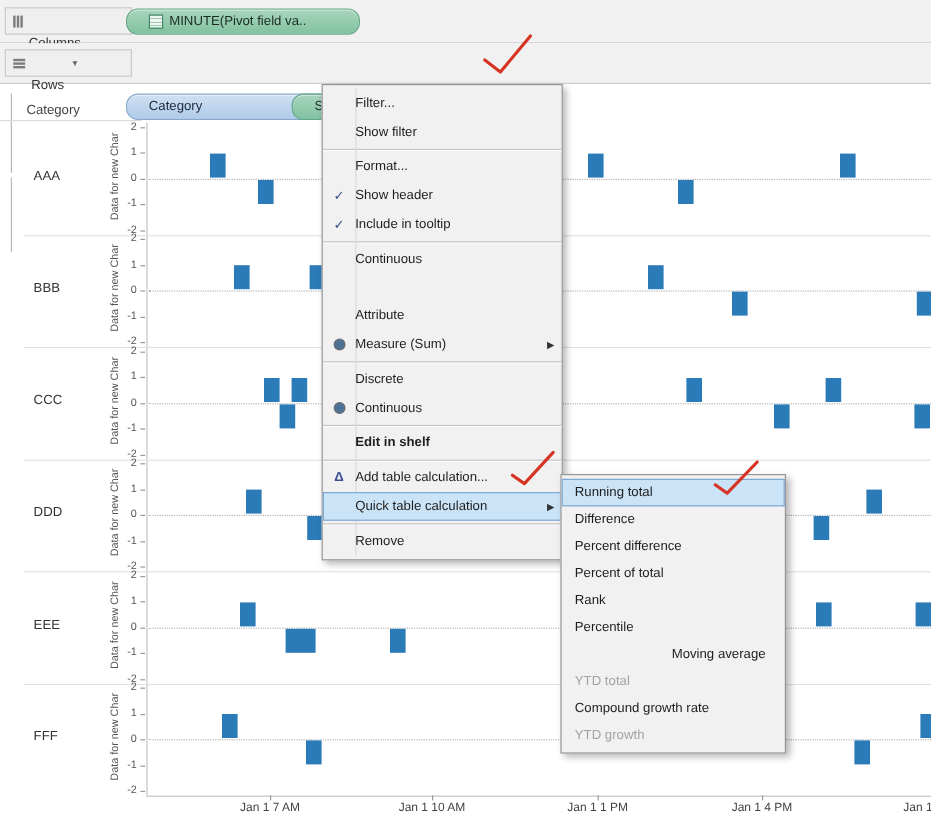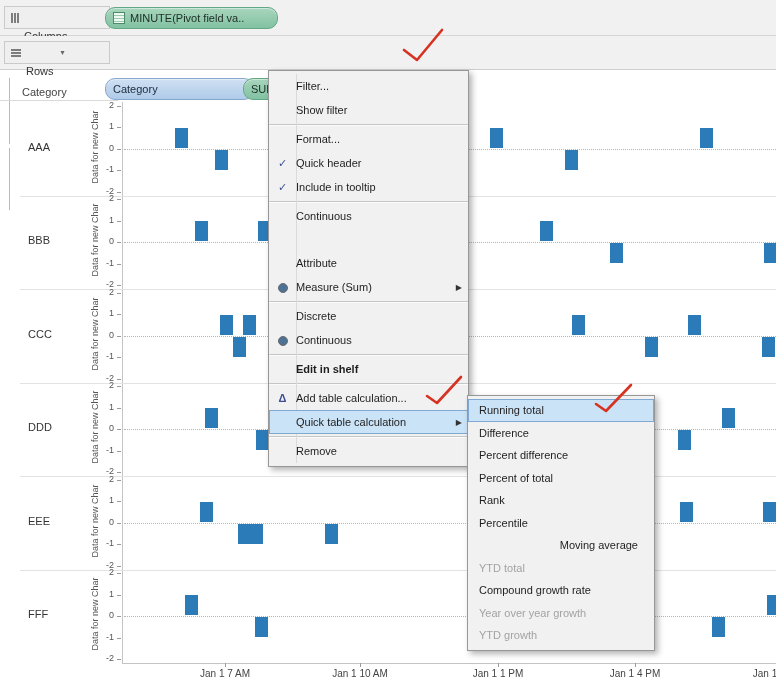--- a/index.html
+++ b/index.html
@@ -14,21 +14,21 @@
             background:#efefef;display:flex;align-items:center;padding:0 6px;gap:5px;}
   .r2 .shelfbtn{top:5px;}
   .ic-cols,.ic-rows{display:inline-flex;align-items:flex-end;gap:1px;}
   .ic-cols i{display:block;width:2px;height:10px;background:#7d7d7d;}
   .ic-rows{flex-direction:column;align-items:flex-start;gap:1px;}
   .ic-rows i{display:block;width:10px;height:2px;background:#7d7d7d;}
   .shelflbl{color:#333;margin-top:36px;}
   .caret{font-size:8px;color:#666;margin-left:2px;}
 
   .pill{position:absolute;height:20px;border-radius:10px;display:flex;align-items:center;
-        padding:0 7px;font-size:11px;white-space:nowrap;overflow:hidden;
+        padding:0 18px;font-size:11px;white-space:nowrap;overflow:hidden;
         box-shadow:inset 0 1px 0 rgba(255,255,255,.45);}
   .pill.green{background:linear-gradient(#a8d5bd,#82c2a2);border:1px solid #63a886;color:#1d2d24;}
   .pill.blue{background:linear-gradient(#cfe0f2,#afcbe9);border:1px solid #86a8cc;color:#1c2a3a;}
   .p-minute{left:105px;top:7px;width:157px;}
   .p-cat{left:105px;top:42px;width:133px;}
   .p-sum{left:243px;top:42px;width:184px;}
   .pillic{display:inline-block;width:10px;height:10px;margin-right:5px;border:1px solid #4d8a6c;
           background:repeating-linear-gradient(#eef7f1 0 2px,#9cc9b0 2px 3px);}
   .ptext{overflow:hidden;text-overflow:ellipsis;}
   .pill .caret{margin-left:auto;color:#2e5e46;}
@@ -256,21 +256,21 @@
         <span class="gut"></span>
         <span class="lbl">Show filter</span>
       </div>
       <div class="sep"></div>
       <div class="mi" style="height: 24px;">
         <span class="gut"></span>
         <span class="lbl">Format...</span>
       </div>
       <div class="mi" style="height: 24px;">
         <span class="gut">✓</span>
-        <span class="lbl">Quick header</span>
+        <span class="lbl">Show header</span>
       </div>
       <div class="mi" style="height: 24px;">
         <span class="gut">✓</span>
         <span class="lbl">Include in tooltip</span>
       </div>
       <div class="sep"></div>
       <div class="mi" style="height: 24px;">
         <span class="gut"></span>
         <span class="lbl">Continuous</span>
       </div>
@@ -334,23 +334,20 @@
         <span class="lbl">Percentile</span>
       </div>
       <div class="mi" style="height: 22.5px; text-align: right;">
         <span class="lbl">Moving average</span>
       </div>
       <div class="mi disabled" style="height: 22.5px;">
         <span class="lbl">YTD total</span>
       </div>
       <div class="mi" style="height: 22.5px;">
         <span class="lbl">Compound growth rate</span>
-      </div>
-      <div class="mi disabled" style="height: 22.5px;">
-        <span class="lbl">Year over year growth</span>
       </div>
       <div class="mi disabled" style="height: 22.5px;">
         <span class="lbl">YTD growth</span>
       </div>
     </div>
 
   <svg class="annot" width="776" height="683" viewBox="0 0 776 683">
     <polyline class="chk" points="404,50 417,60 442,30" style="stroke: rgb(214, 51, 34);"></polyline>
     <polyline class="chk" points="427,396 437,403 461,377" style="stroke: rgb(214, 51, 34);"></polyline>
     <polyline class="chk" points="596,404 606,411 631,385" style="stroke: rgb(214, 51, 34);"></polyline>

